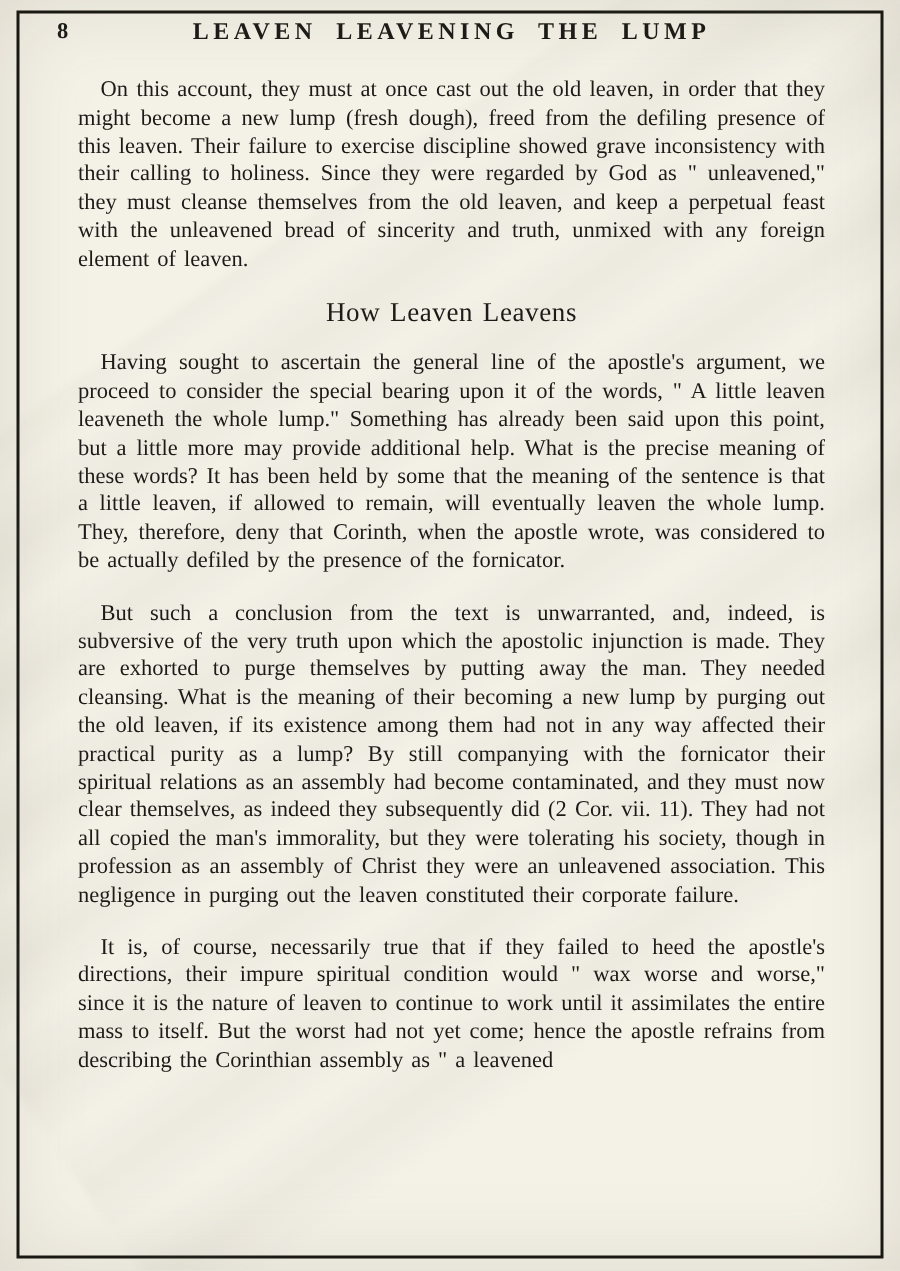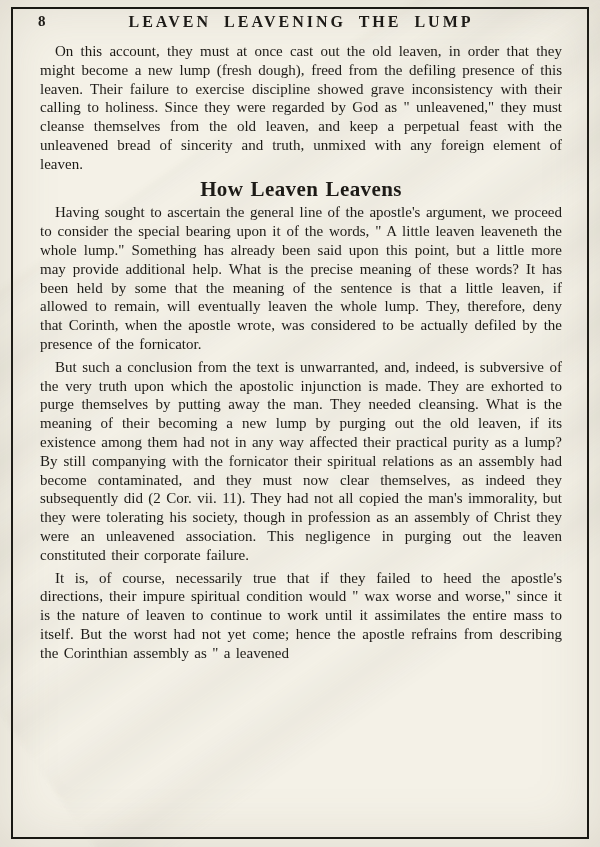--- a/index.html
+++ b/index.html
@@ -70,28 +70,28 @@
     word-spacing: 6px;
   }
   .body-text {
     margin-top: 7px;
     font-size: 15px;
     line-height: 18.8px;
     text-align: justify;
     word-spacing: 1.6px;
   }
   .body-text p {
-    margin: 4px;
+    margin: 16px;
     text-indent: 15px;
   }
   .body-text h2 {
     margin: 6px 0 5px 0;
     text-align: center;
-    font-size: 21px;
-    font-weight: bold;
+    font-size: 18px;
+    font-weight: normal;
     letter-spacing: 0.4px;
   }
 </style>
 </head>
 <body>
 
 <div class="page">
   <div class="frame"></div>
   <div class="watermark"></div>
 

